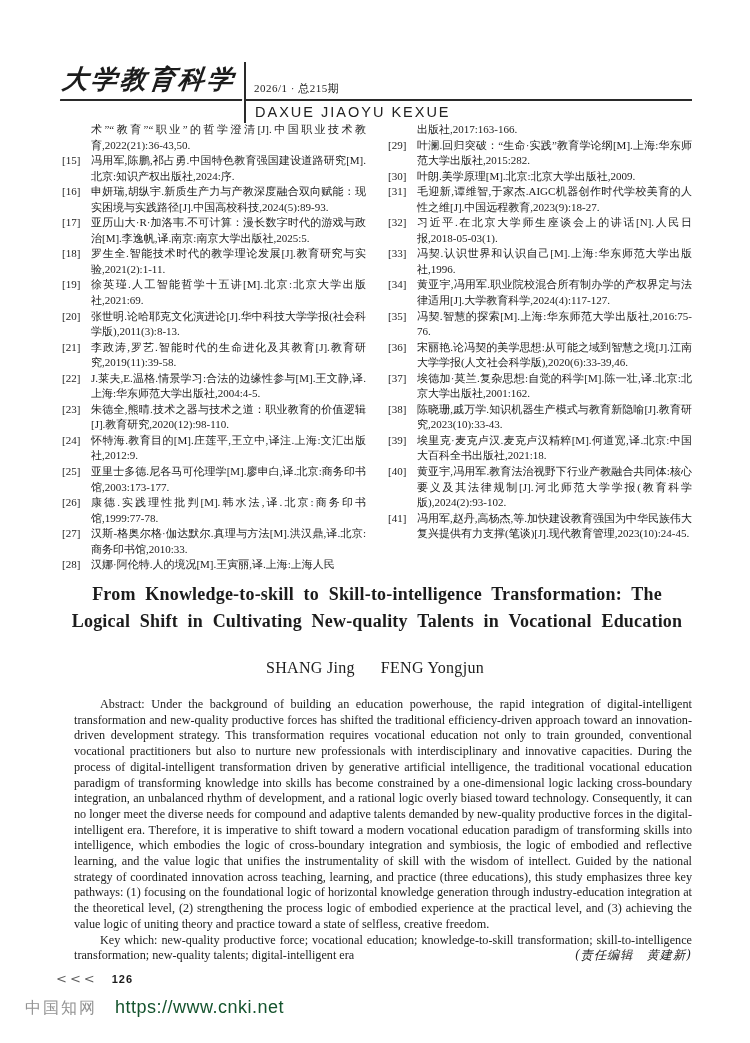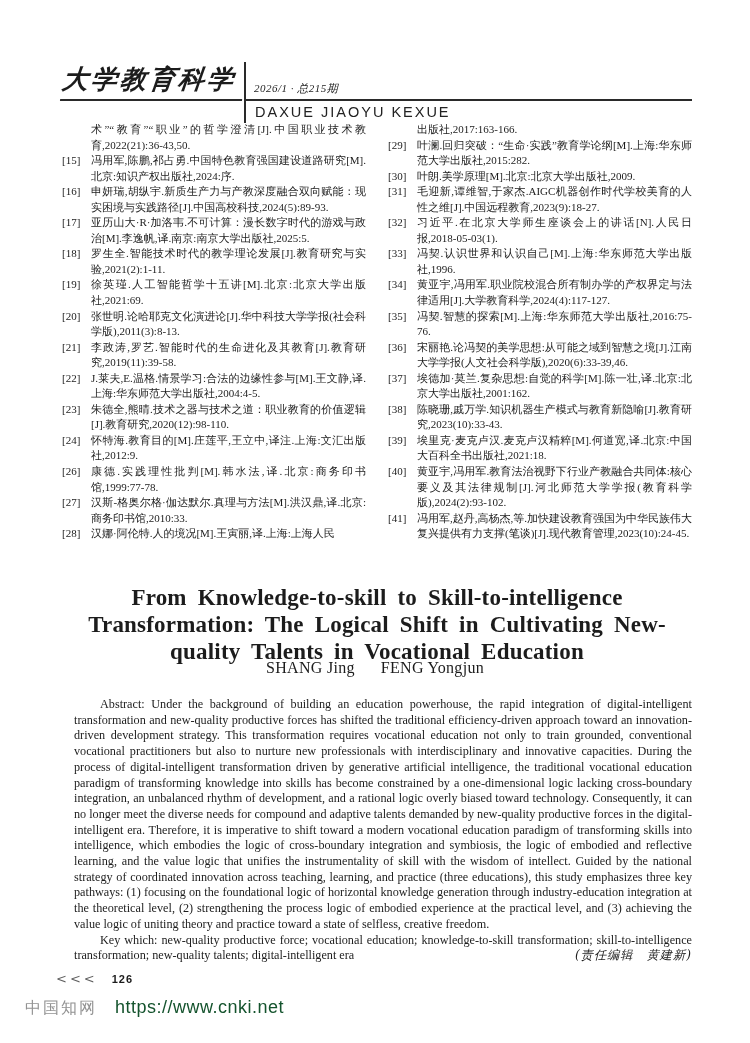--- a/index.html
+++ b/index.html
@@ -29,21 +29,20 @@
     white-space:nowrap;
   }
   .issue {
     grid-column:2; grid-row:1;
     border-bottom:2px solid #2a2a2a;
     border-left:2px solid #2a2a2a;
     padding:0 0 3px 8px;
     display:flex; align-items:flex-end;
     font-size:11px; font-family:"Liberation Serif", serif;
     letter-spacing:0.5px;
-    font-style:italic;
   }
   .pinyin {
     grid-column:2; grid-row:2;
     border-left:2px solid #2a2a2a;
     padding:3px 0 3px 9px;
     font-family:"Liberation Sans", sans-serif;
     font-size:14.5px; letter-spacing:2px; color:#222;
   }
 
   
@@ -58,21 +57,21 @@
     text-align:justify;
   }
   .ref-num { width:29px; flex-shrink:0; }
   .ref-text { flex:1; }
 
   
   .title {
     position:absolute; left:65px; right:61px; top:569px;
     text-align:center;
     font-weight:700;
-    font-size:23px; line-height:27px;
+    font-size:18px; line-height:27px;
     word-spacing:5px; letter-spacing:0.2px;
     font-family:"Liberation Serif", serif;
   }
   .authors {
     position:absolute; left:0; right:0; top:659px;
     display:flex; justify-content:center; gap:26px;
     font-size:16px; letter-spacing:0.3px;
   }
 
   
@@ -173,20 +172,24 @@
     <div class="ref-item">
       <span class="ref-num">[23]</span>
       <span class="ref-text">朱德全,熊晴.技术之器与技术之道：职业教育的价值逻辑[J].教育研究,2020(12):98-110.</span>
     </div>
 
     <div class="ref-item">
       <span class="ref-num">[24]</span>
       <span class="ref-text">怀特海.教育目的[M].庄莲平,王立中,译注.上海:文汇出版社,2012:9.</span>
     </div>
 
+    <div class="ref-item">
+      <span class="ref-num">[25]</span>
+      <span class="ref-text">亚里士多德.尼各马可伦理学[M].廖申白,译.北京:商务印书馆,2003:173-177.</span>
+    </div>
 
     <div class="ref-item">
       <span class="ref-num">[26]</span>
       <span class="ref-text">康德.实践理性批判[M].韩水法,译.北京:商务印书馆,1999:77-78.</span>
     </div>
 
     <div class="ref-item">
       <span class="ref-num">[27]</span>
       <span class="ref-text">汉斯-格奥尔格·伽达默尔.真理与方法[M].洪汉鼎,译.北京:商务印书馆,2010:33.</span>
     </div>

